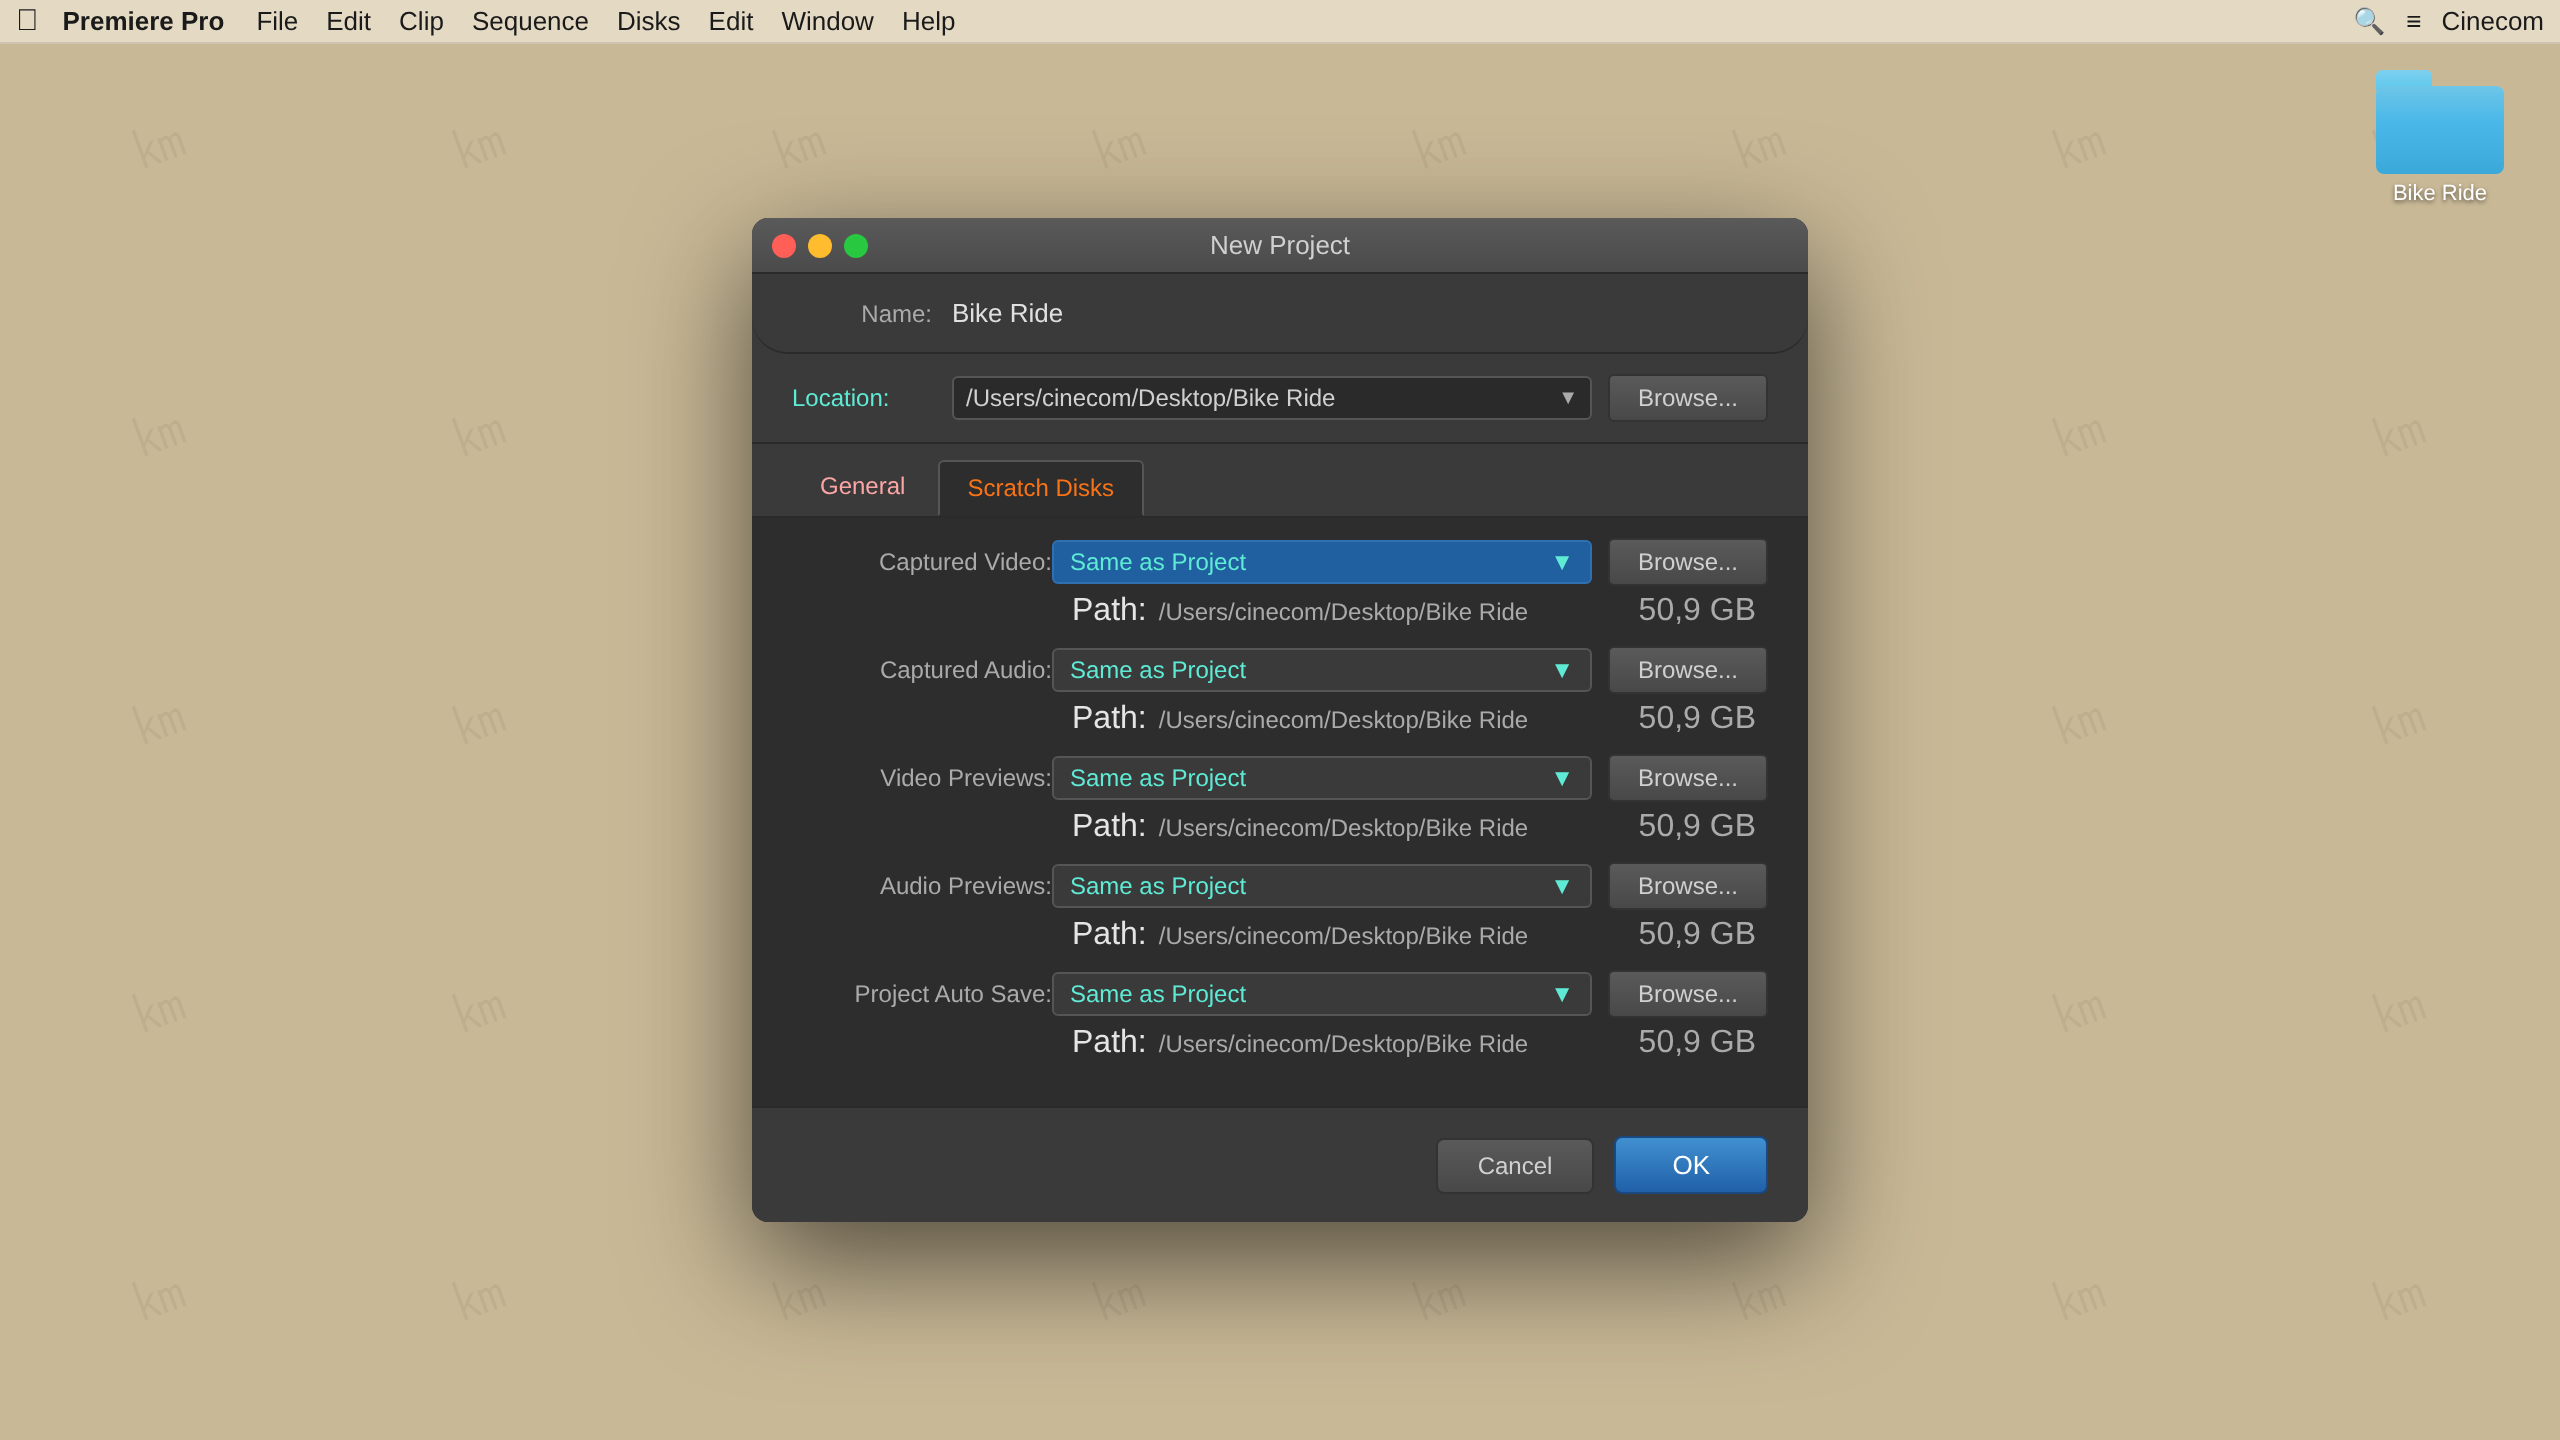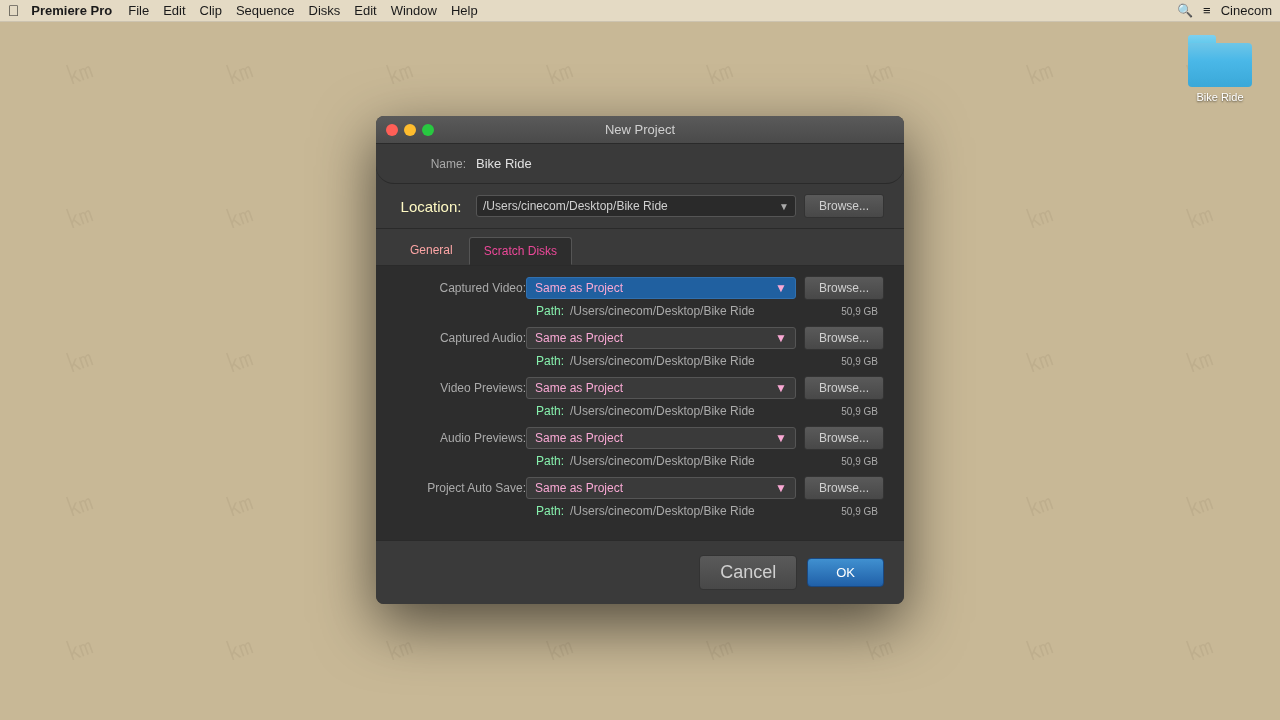--- a/index.html
+++ b/index.html
@@ -212,24 +212,24 @@
 
     
     .location-row {
       display: flex;
       align-items: center;
       padding: 10px 20px;
       border-bottom: 1px solid #2a2a2a;
     }
 
     .location-label {
-      font-size: 15px;
-      color: #fef9c3;
+      font-size: 12px;
+      color: #5eead4;
       width: 70px;
-      text-align: center;
+      text-align: left;
       margin-right: 10px;
     }
 
     .location-dropdown {
       flex: 1;
       background: #2a2a2a;
       border: 1px solid #555;
       border-radius: 3px;
       padding: 3px 6px;
       font-size: 12px;
@@ -271,21 +271,21 @@
       border-radius: 3px 3px 0 0;
       margin-right: 2px;
     }
 
     .tab.inactive {
       color: #fca5a5;
       background: transparent;
     }
 
     .tab.active {
-      color: #ec4899;
+      color: #f97316;
       background: #2d2d2d;
       border: 1px solid #555;
       border-bottom: 1px solid #2d2d2d;
     }
 
     
     .scratch-content {
       background: #2d2d2d;
       padding: 10px 20px 14px;
     }
@@ -308,21 +308,21 @@
       text-align: right;
     }
 
     .disk-dropdown {
       flex: 1;
       background: #3a3a3a;
       border: 1px solid #555;
       border-radius: 3px;
       padding: 3px 8px;
       font-size: 12px;
-      color: #f9a8d4;
+      color: #5eead4;
       display: flex;
       align-items: center;
       justify-content: space-between;
       margin-right: 8px;
       cursor: pointer;
     }
 
     .disk-dropdown.highlighted {
       background: #2060a0;
       border-color: #3070b0;
@@ -342,33 +342,33 @@
     }
 
     .path-row {
       display: flex;
       align-items: center;
       margin-bottom: 2px;
       padding-left: 140px;
     }
 
     .path-label {
-      font-size: 12px;
-      color: #86efac;
+      font-size: 16px;
+      color: #e5e5e5;
       margin-right: 6px;
     }
 
     .path-value {
       font-size: 12px;
       color: #aaa;
       flex: 1;
     }
 
     .path-size {
-      font-size: 10px;
+      font-size: 16px;
       color: #aaa;
       margin-right: 6px;
       min-width: 60px;
       text-align: right;
     }
 
     
     .button-row {
       display: flex;
       justify-content: flex-end;
@@ -377,21 +377,21 @@
       background: #3a3a3a;
       border-top: 1px solid #2a2a2a;
       gap: 10px;
     }
 
     .cancel-btn {
       background: linear-gradient(180deg, #5a5a5a 0%, #484848 100%);
       border: 1px solid #333;
       border-radius: 4px;
       padding: 6px 20px;
-      font-size: 18px;
+      font-size: 12px;
       color: #d0d0d0;
       cursor: pointer;
     }
 
     .ok-btn {
       background: linear-gradient(180deg, #4090d0 0%, #2060a8 100%);
       border: 1px solid #1a4880;
       border-radius: 4px;
       padding: 6px 28px;
       font-size: 13px;

